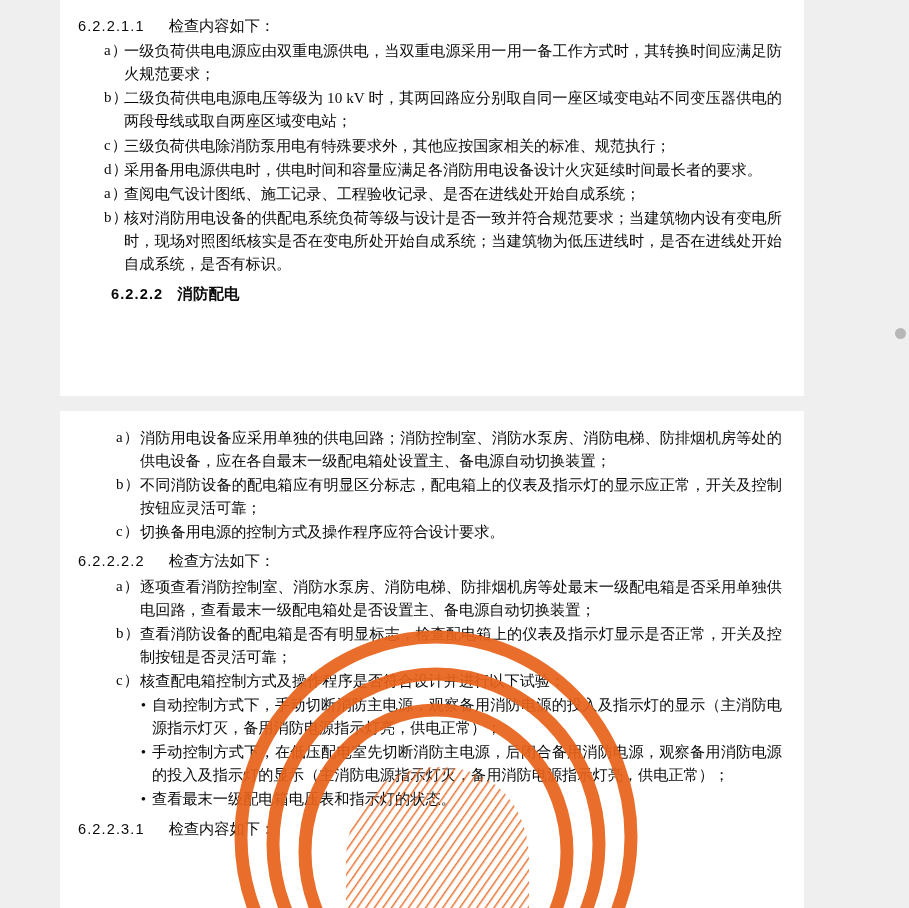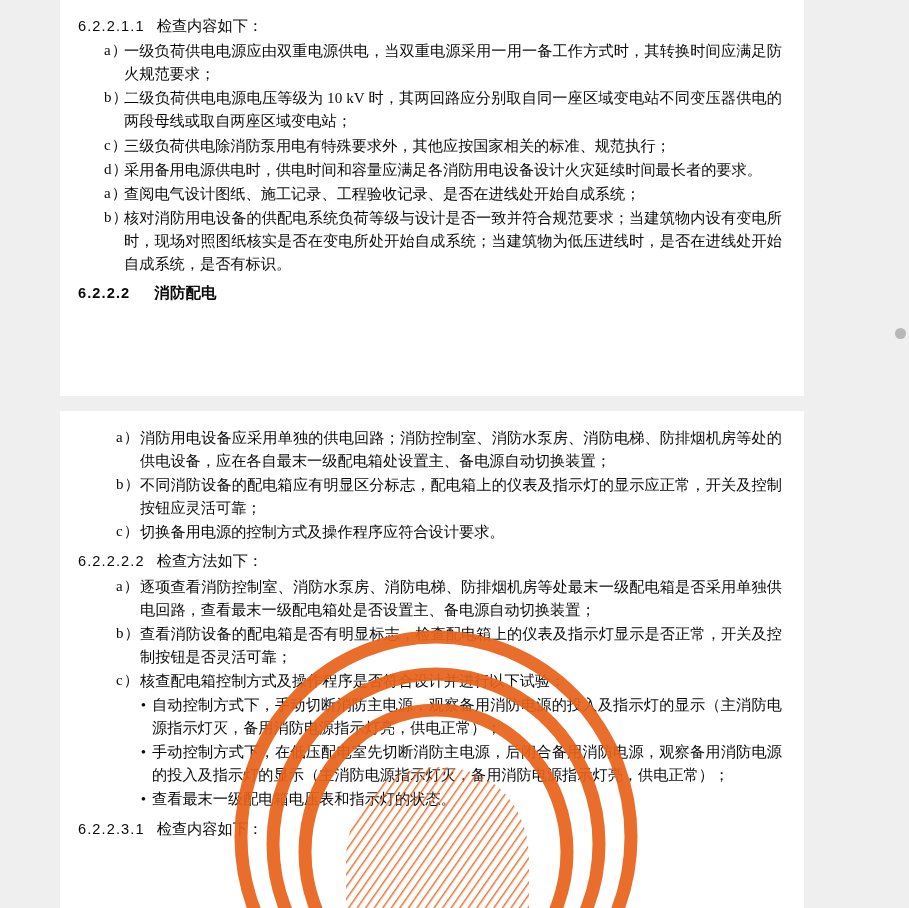--- a/index.html
+++ b/index.html
@@ -38,38 +38,39 @@
   }
   .clause {
     font-weight: bold;
     margin: 7px 0 2px 0;
     letter-spacing: 0.2px;
     font-family: "Liberation Sans", sans-serif;
     font-size: 14.6px;
   }
   .clause .num {
     letter-spacing: 1.1px;
+    margin-left: 33px;
   }
   .clause .title {
-    margin-left: 24px;
-    font-family: Liberation Mono, monospace;
+    margin-left: 14px;
+    font-family: Liberation Serif, serif;
     font-size: 15.4px;
   }
   .clause-line {
     margin: 6px 0 2px 0;
     font-family: "Liberation Sans", sans-serif;
     font-size: 14.6px;
   }
   .clause-line .num {
     letter-spacing: 1.1px;
   }
   .clause-line .txt {
     font-family: "Liberation Serif", serif;
     font-size: 15.2px;
-    margin-left: 12px;
+    margin-left: 24px;
   }
   .item {
     display: flex;
     align-items: flex-start;
     margin: 1px 0;
   }
   .item .mark {
     flex: 0 0 auto;
     width: 46px;
     text-align: left;

